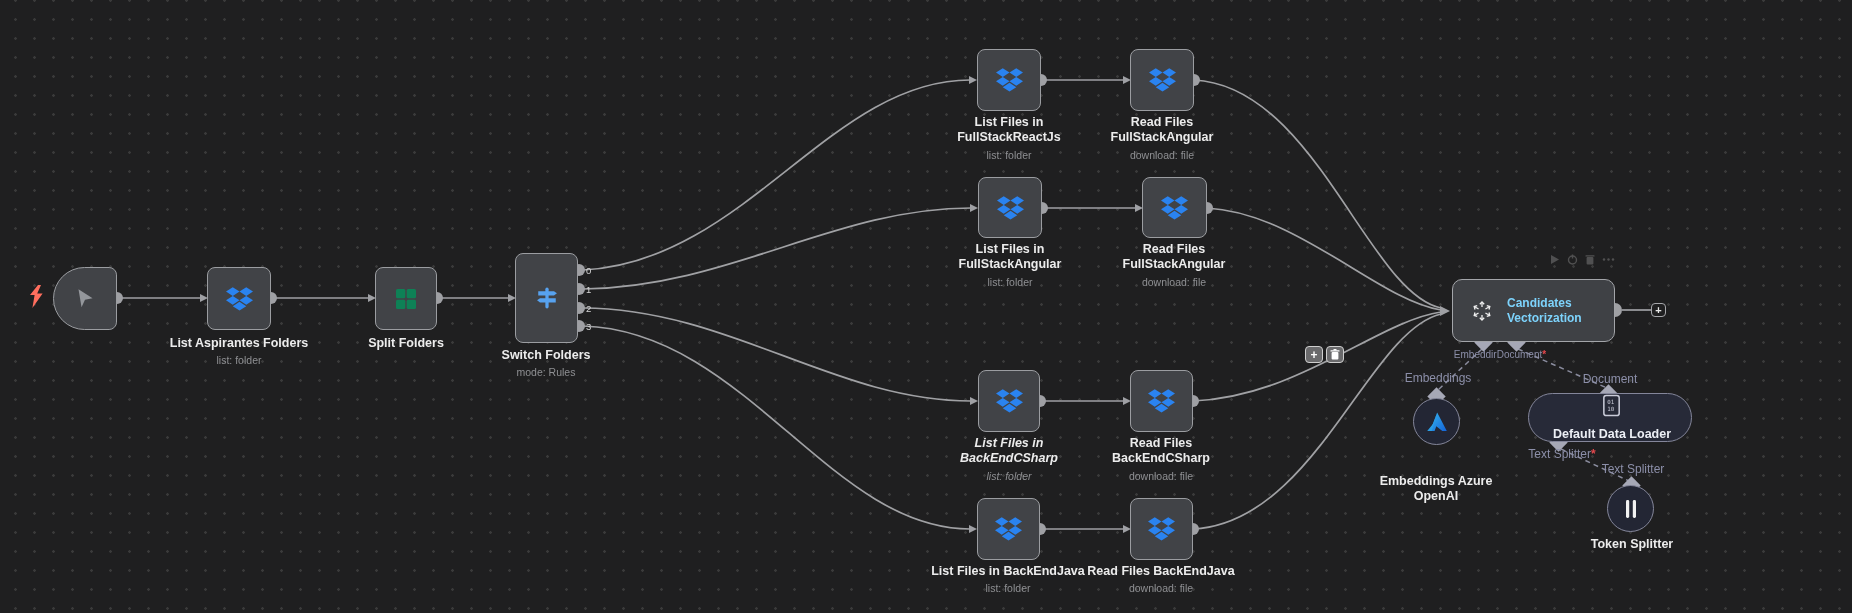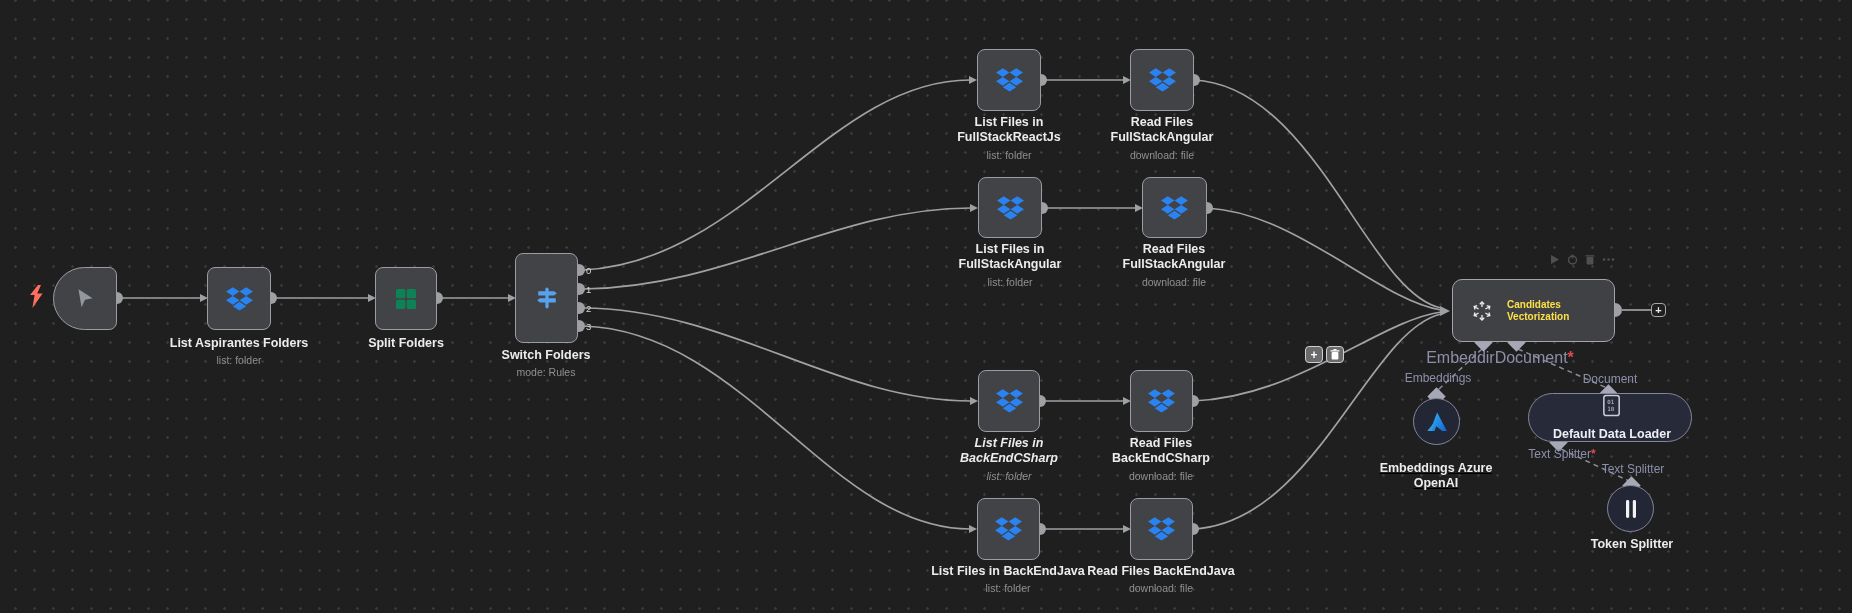--- a/index.html
+++ b/index.html
@@ -37,29 +37,29 @@
     position:absolute;width:164px;height:49px;border-radius:25px;box-sizing:border-box;
     background:#272a38;border:1.8px solid #84869a;
     display:flex;align-items:center;gap:10px;padding:0 14px 0 18px;
   }
   .pill-title{font-size:12.5px;font-weight:bold;color:#eceff5;white-space:nowrap;}
   .cand-box{
     position:absolute;left:1452px;top:279px;width:163px;height:63px;box-sizing:border-box;
     background:#3f4145;border:1.8px solid #a3a5a9;border-radius:10px;
     display:flex;align-items:center;gap:12px;padding:0 8px 0 16px;
   }
-  .cand-title{font-size:10px;font-weight:bold;color:#fde047;line-height:1.2;}
+  .cand-title{font-size:12px;font-weight:bold;color:#7dd3fc;line-height:1.2;}
   .mini-btn{
     position:absolute;box-sizing:border-box;display:flex;align-items:center;justify-content:center;
     border-radius:4px;cursor:pointer;
   }
   .wire-btn{width:18px;height:17px;background:#6a6a6c;border:1.2px solid #cfcfcf;color:#fff;font-size:12px;font-weight:bold;}
   .add-out-btn{width:15px;height:14px;background:transparent;border:1.8px solid #a6a7ab;color:#e8e8e8;font-size:11px;font-weight:bold;border-radius:4px;}
   .node-toolbar{position:absolute;left:1549px;top:254px;display:flex;gap:7px;align-items:center;opacity:.45;}
-  .overlap-label{position:absolute;left:1500px;top:349px;transform:translateX(-50%);font-size:16px;color:#8c8fa9;white-space:nowrap;}
+  .overlap-label{position:absolute;left:1500px;top:349px;transform:translateX(-50%);font-size:10px;color:#8c8fa9;white-space:nowrap;}
 </style>
 </head>
 <body>
 
 <div class="canvas">
 
   <svg class="wires" width="1852" height="613">
 
     <path class="wire" d="M117,298 H201"></path>
     <path class="wire" d="M271,298 H369"></path>
@@ -327,21 +327,21 @@
       <defs>
           <linearGradient id="az" x1="0" y1="0" x2="1" y2="1">
         <stop offset="0" stop-color="#35b4ee"></stop>
             <stop offset="1" stop-color="#1464d8"></stop>
       </linearGradient>
         </defs>
       <path d="M12.2 2.5 L5 21 H9.6 L11.3 16.2 L17.3 21 H21.8 Z" fill="url(#az)"></path>
       <path d="M12.2 2.5 L8.3 13.4 L2.2 21 H6.8 Z" fill="#2a9de4"></path>
     </svg>
   </div>
-  <div class="node-label" style="left:1361px;top:461px;width:150px;text-decoration:underline;">
+  <div class="node-label" style="left:1361px;top:474px;width:150px;">
     <div class="node-title">Embeddings Azure OpenAI</div>
   </div>
 
   <div class="port-label" style="left:1610px;top:372px;">Document</div>
   <div class="pill-node" style="left:1528px;top:393px;flex-direction:column;">
     <svg width="22" height="24" viewBox="0 0 20 24">
       <rect x="1.5" y="1.5" width="16" height="21" rx="2.5" fill="none" stroke="#c9cbd8" stroke-width="1.6"></rect>
       <text x="5" y="10" font-family="DejaVu Sans Mono, monospace" font-size="6" fill="#c9cbd8">01</text>
       <text x="5" y="17.5" font-family="DejaVu Sans Mono, monospace" font-size="6" fill="#c9cbd8">10</text>
     </svg>

